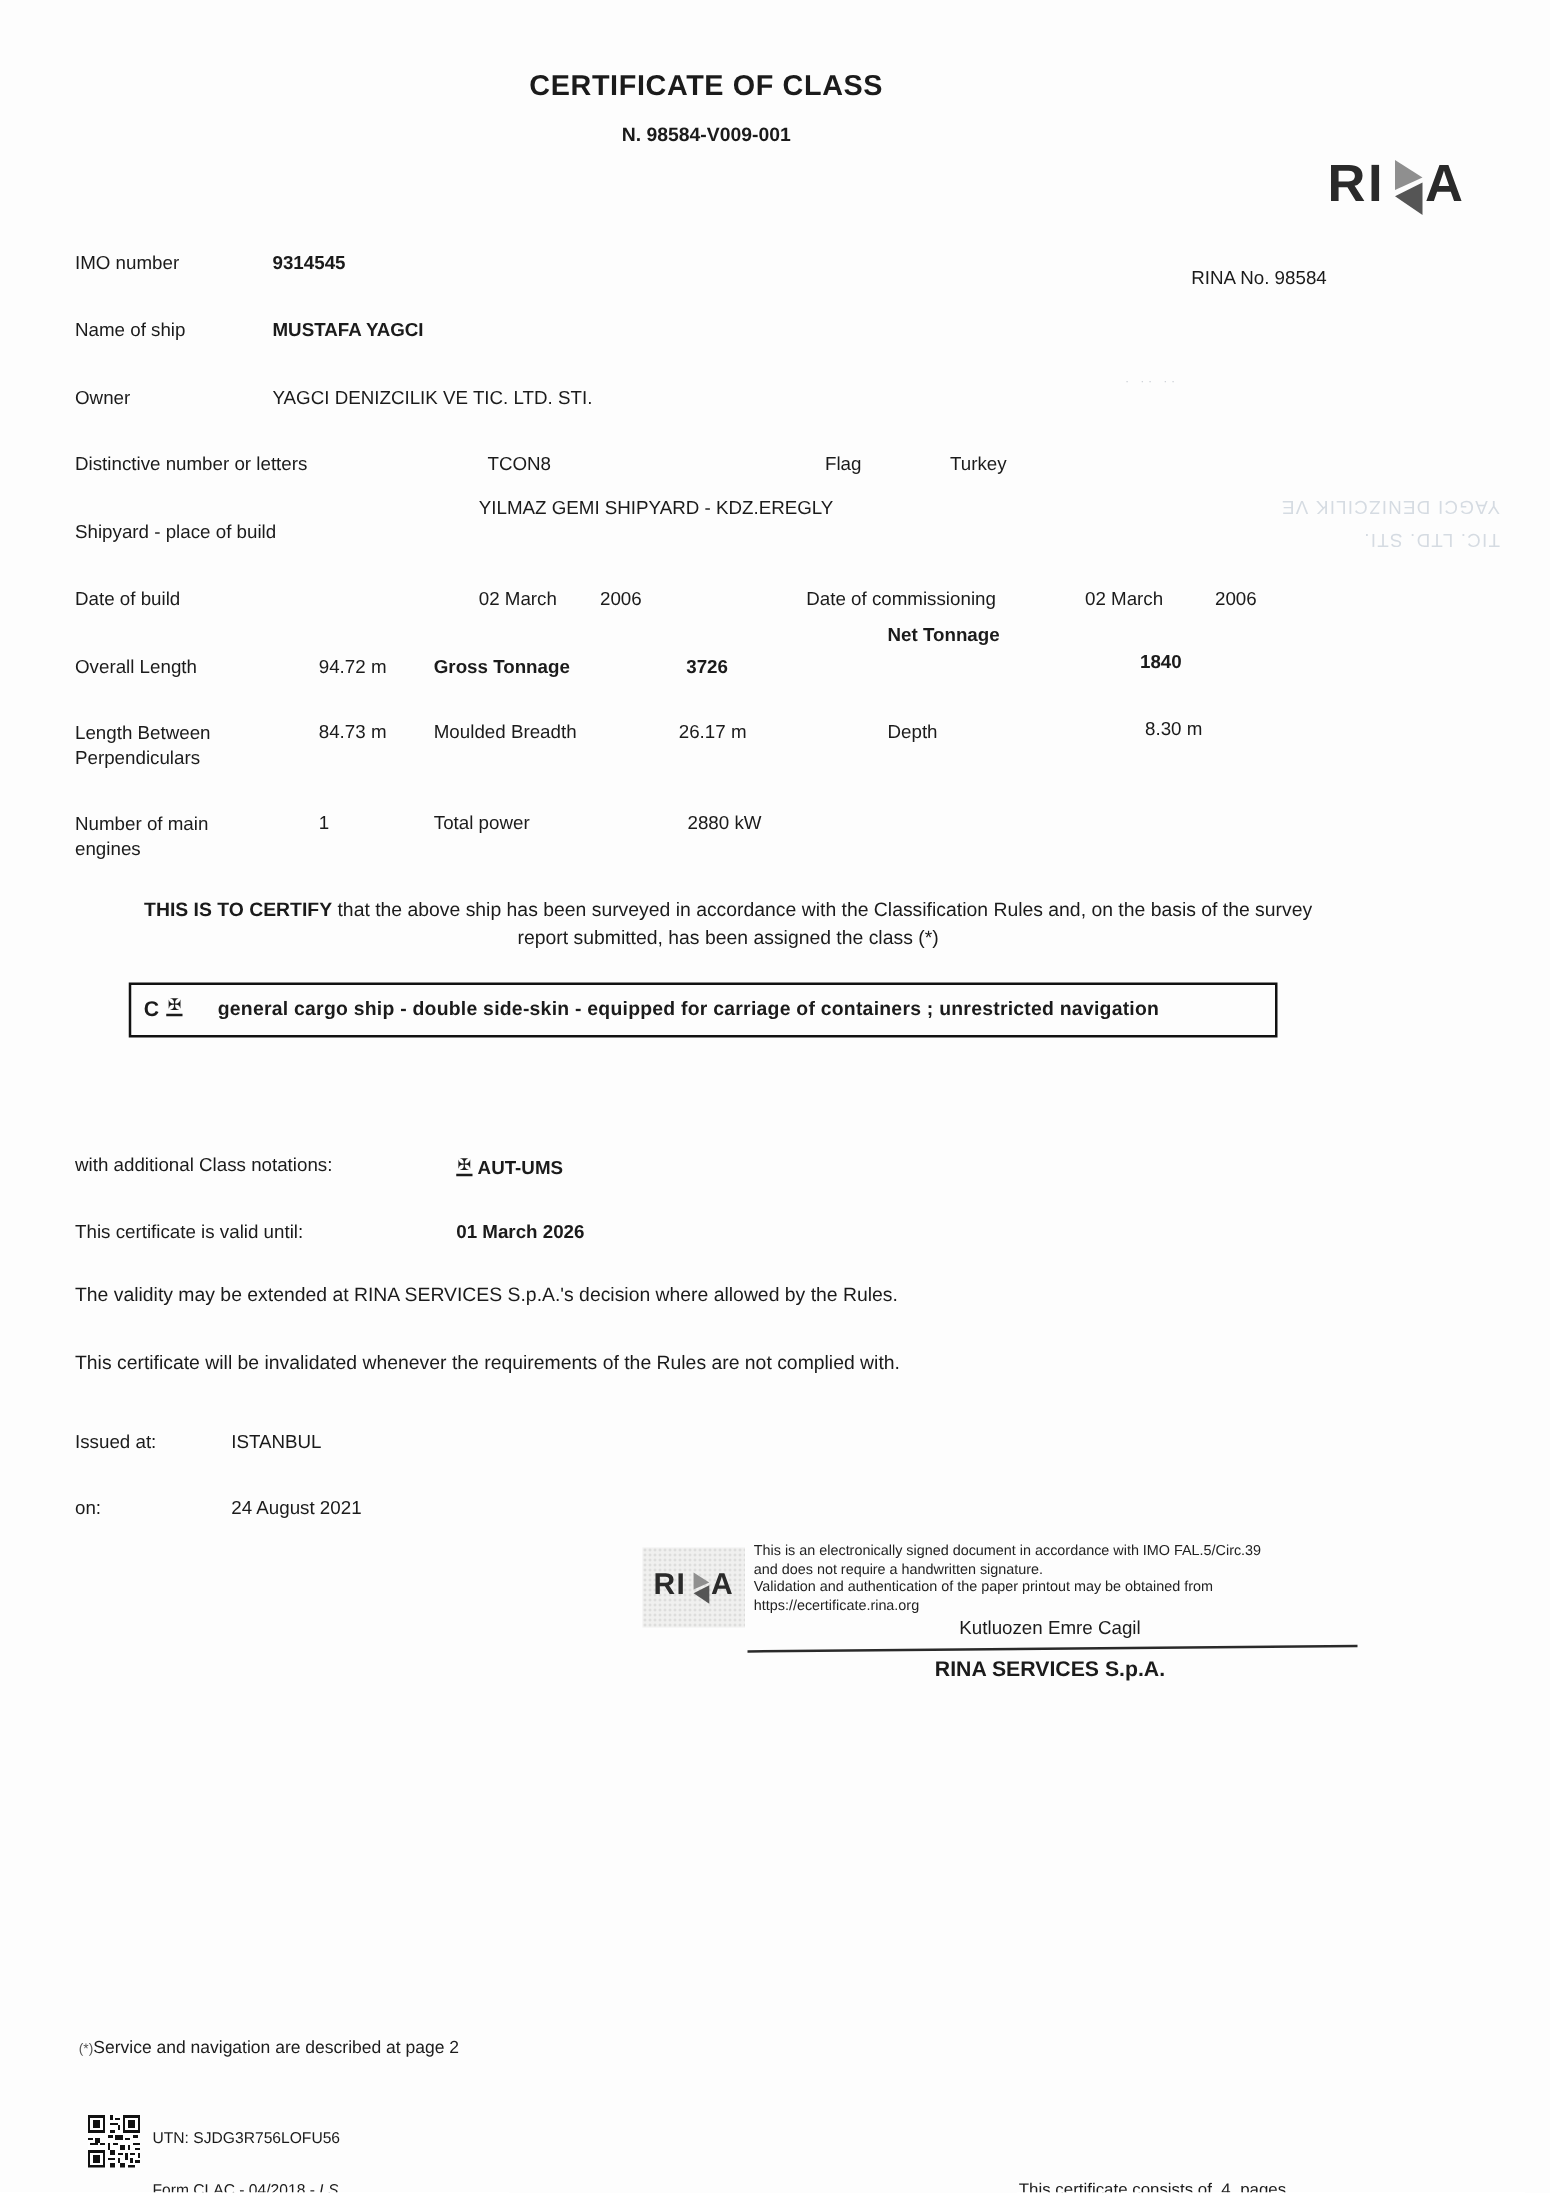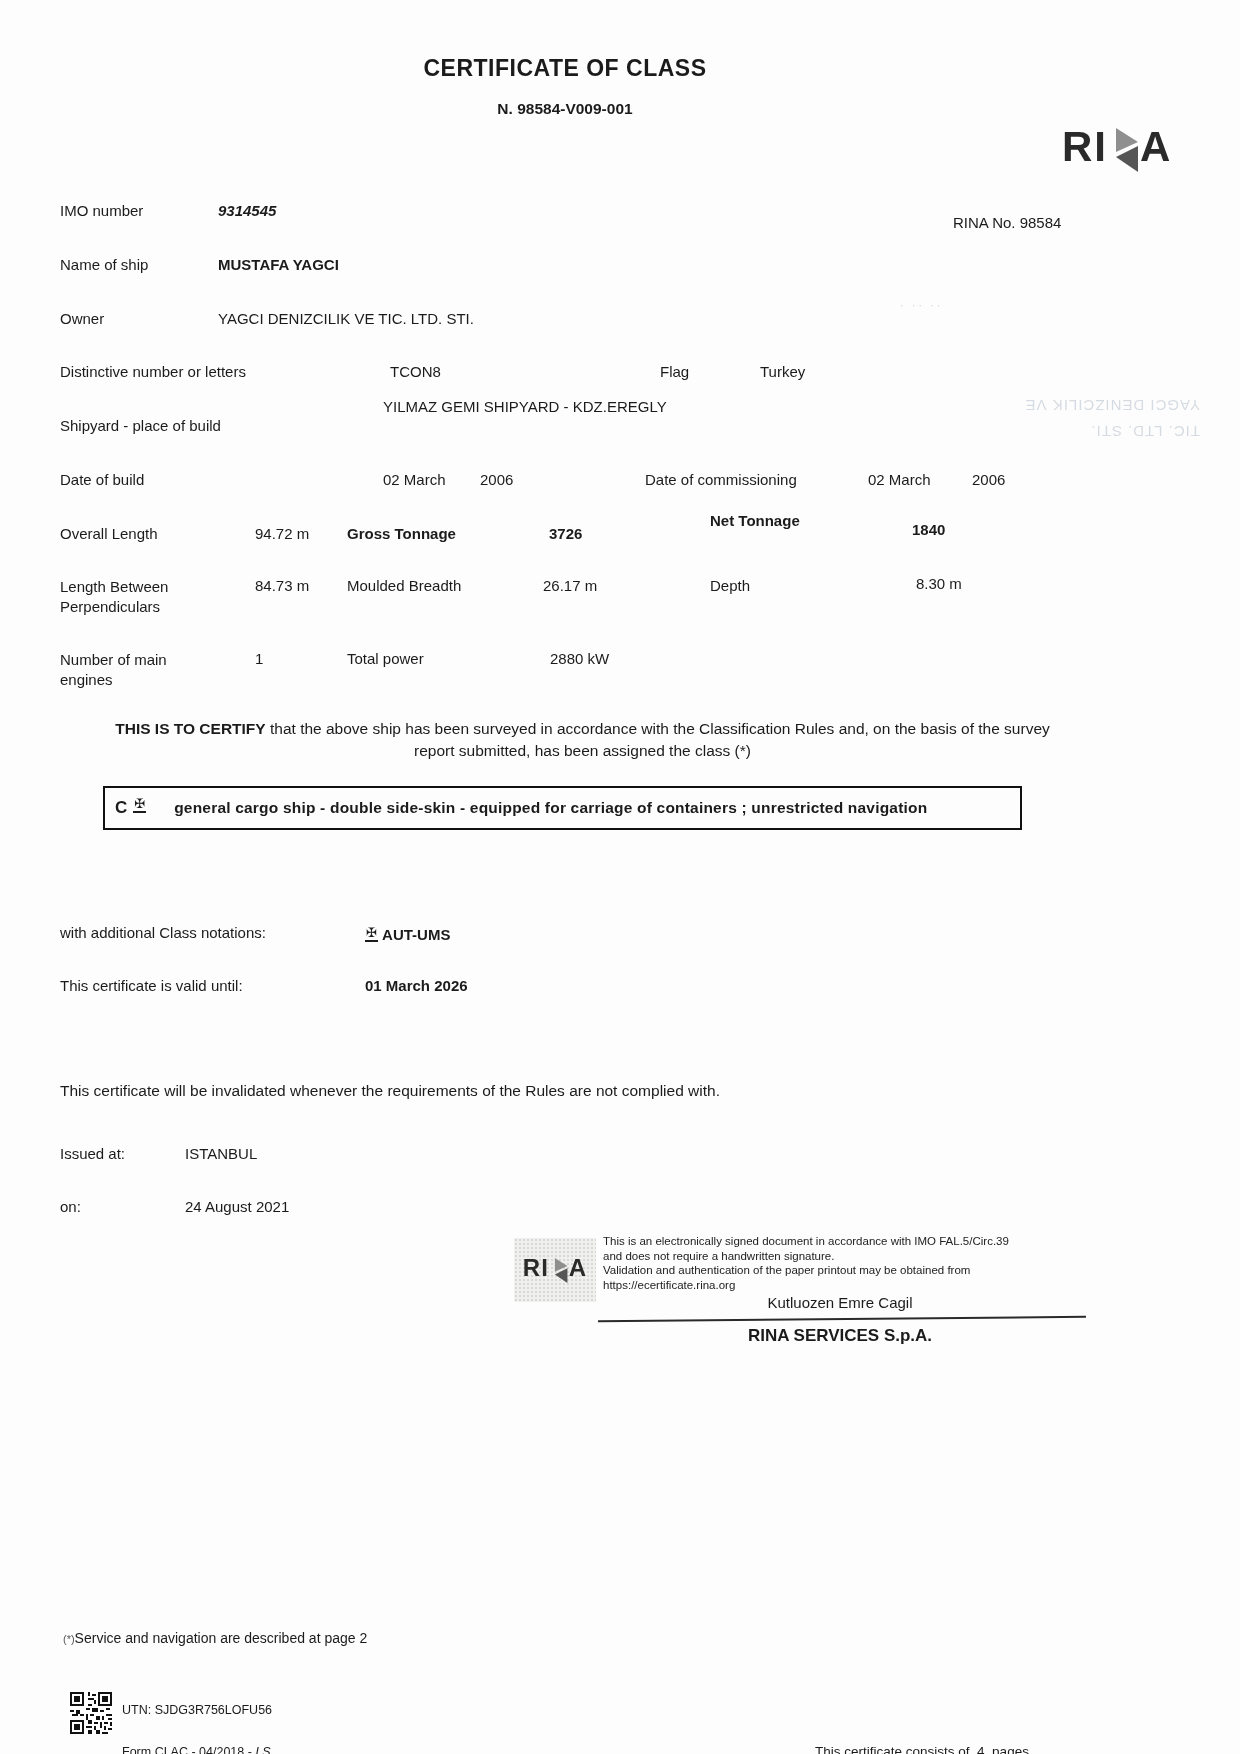--- a/index.html
+++ b/index.html
@@ -58,21 +58,21 @@
     <span class="ltr">RI</span>
     <svg width="28" height="46" viewBox="0 0 28 46">
       <polygon points="5,1 27,15 5,25" fill="#8f8f8f"></polygon>
       <polygon points="27,19 27,45 5,30" fill="#555555"></polygon>
     </svg>
     <span class="ltr">A</span>
   </div>
   <div class="abs t15" style="left:953px;top:214px;width:160px;">RINA No. 98584</div>
 
   <div class="abs t15" style="left:60px;top:202px;">IMO number</div>
-  <div class="abs t15 b" style="left:218px;top:202px;font-style:italic;">9314545</div>
+  <div class="abs t15 b" style="left:218px;top:202px;">9314545</div>
 
   <div class="abs t15" style="left:60px;top:256px;">Name of ship</div>
   <div class="abs t15 b" style="left:218px;top:256px;">MUSTAFA YAGCI</div>
 
   <div class="abs t15" style="left:60px;top:310px;">Owner</div>
   <div class="abs t15" style="left:218px;top:310px;">YAGCI DENIZCILIK VE TIC. LTD. STI.</div>
   <div class="abs faintdots" style="left:900px;top:300px;">· ·· ··</div>
 
   <div class="abs t15" style="left:60px;top:363px;">Distinctive number or letters</div>
   <div class="abs t15" style="left:390px;top:363px;">TCON8</div>
@@ -93,21 +93,21 @@
   <div class="abs t15" style="left:383px;top:471px;">02 March</div>
   <div class="abs t15" style="left:480px;top:471px;">2006</div>
   <div class="abs t15" style="left:645px;top:471px;">Date of commissioning</div>
   <div class="abs t15" style="left:868px;top:471px;">02 March</div>
   <div class="abs t15" style="left:972px;top:471px;">2006</div>
 
   <div class="abs t15" style="left:60px;top:525px;">Overall Length</div>
   <div class="abs t15" style="left:255px;top:525px;">94.72 m</div>
   <div class="abs t15 b" style="left:347px;top:525px;">Gross Tonnage</div>
   <div class="abs t15 b" style="left:549px;top:525px;">3726</div>
-  <div class="abs t15 b" style="left:710px;top:512px;">Net Tonnage</div>
+  <div class="abs t15 b" style="left:710px;top:500px;">Net Tonnage</div>
   <div class="abs t15 b" style="left:912px;top:521px;">1840</div>
 
   <div class="abs t15" style="left:60px;top:577px;width:150px;line-height:20px;">Length Between Perpendiculars</div>
   <div class="abs t15" style="left:255px;top:577px;">84.73 m</div>
   <div class="abs t15" style="left:347px;top:577px;">Moulded Breadth</div>
   <div class="abs t15" style="left:543px;top:577px;">26.17 m</div>
   <div class="abs t15" style="left:710px;top:577px;">Depth</div>
   <div class="abs t15" style="left:916px;top:575px;">8.30 m</div>
 
   <div class="abs t15" style="left:60px;top:650px;width:140px;line-height:20px;">Number of main engines</div>
@@ -128,20 +128,21 @@
 
   <div class="abs t15" style="left:60px;top:924px;">with additional Class notations:</div>
   <div class="abs t15" style="left:365px;top:926px;">
     <span class="cross">✠</span>
     <b>AUT-UMS</b>
   </div>
 
   <div class="abs t15" style="left:60px;top:977px;">This certificate is valid until:</div>
   <div class="abs t15 b" style="left:365px;top:977px;">01 March 2026</div>
 
+  <div class="abs t155" style="left:60px;top:1028px;width:900px;">The validity may be extended at RINA SERVICES S.p.A.'s decision where allowed by the Rules.</div>
   <div class="abs t155" style="left:60px;top:1082px;width:900px;">This certificate will be invalidated whenever the requirements of the Rules are not complied with.</div>
 
   <div class="abs t15" style="left:60px;top:1145px;">Issued at:</div>
   <div class="abs t15" style="left:185px;top:1145px;">ISTANBUL</div>
   <div class="abs t15" style="left:60px;top:1198px;">on:</div>
   <div class="abs t15" style="left:185px;top:1198px;">24 August 2021</div>
 
   <div class="abs stipple" style="left:514px;top:1238px;width:82px;height:64px;">
     <div class="logo logo-sm">
       <span class="ltr">RI</span>

